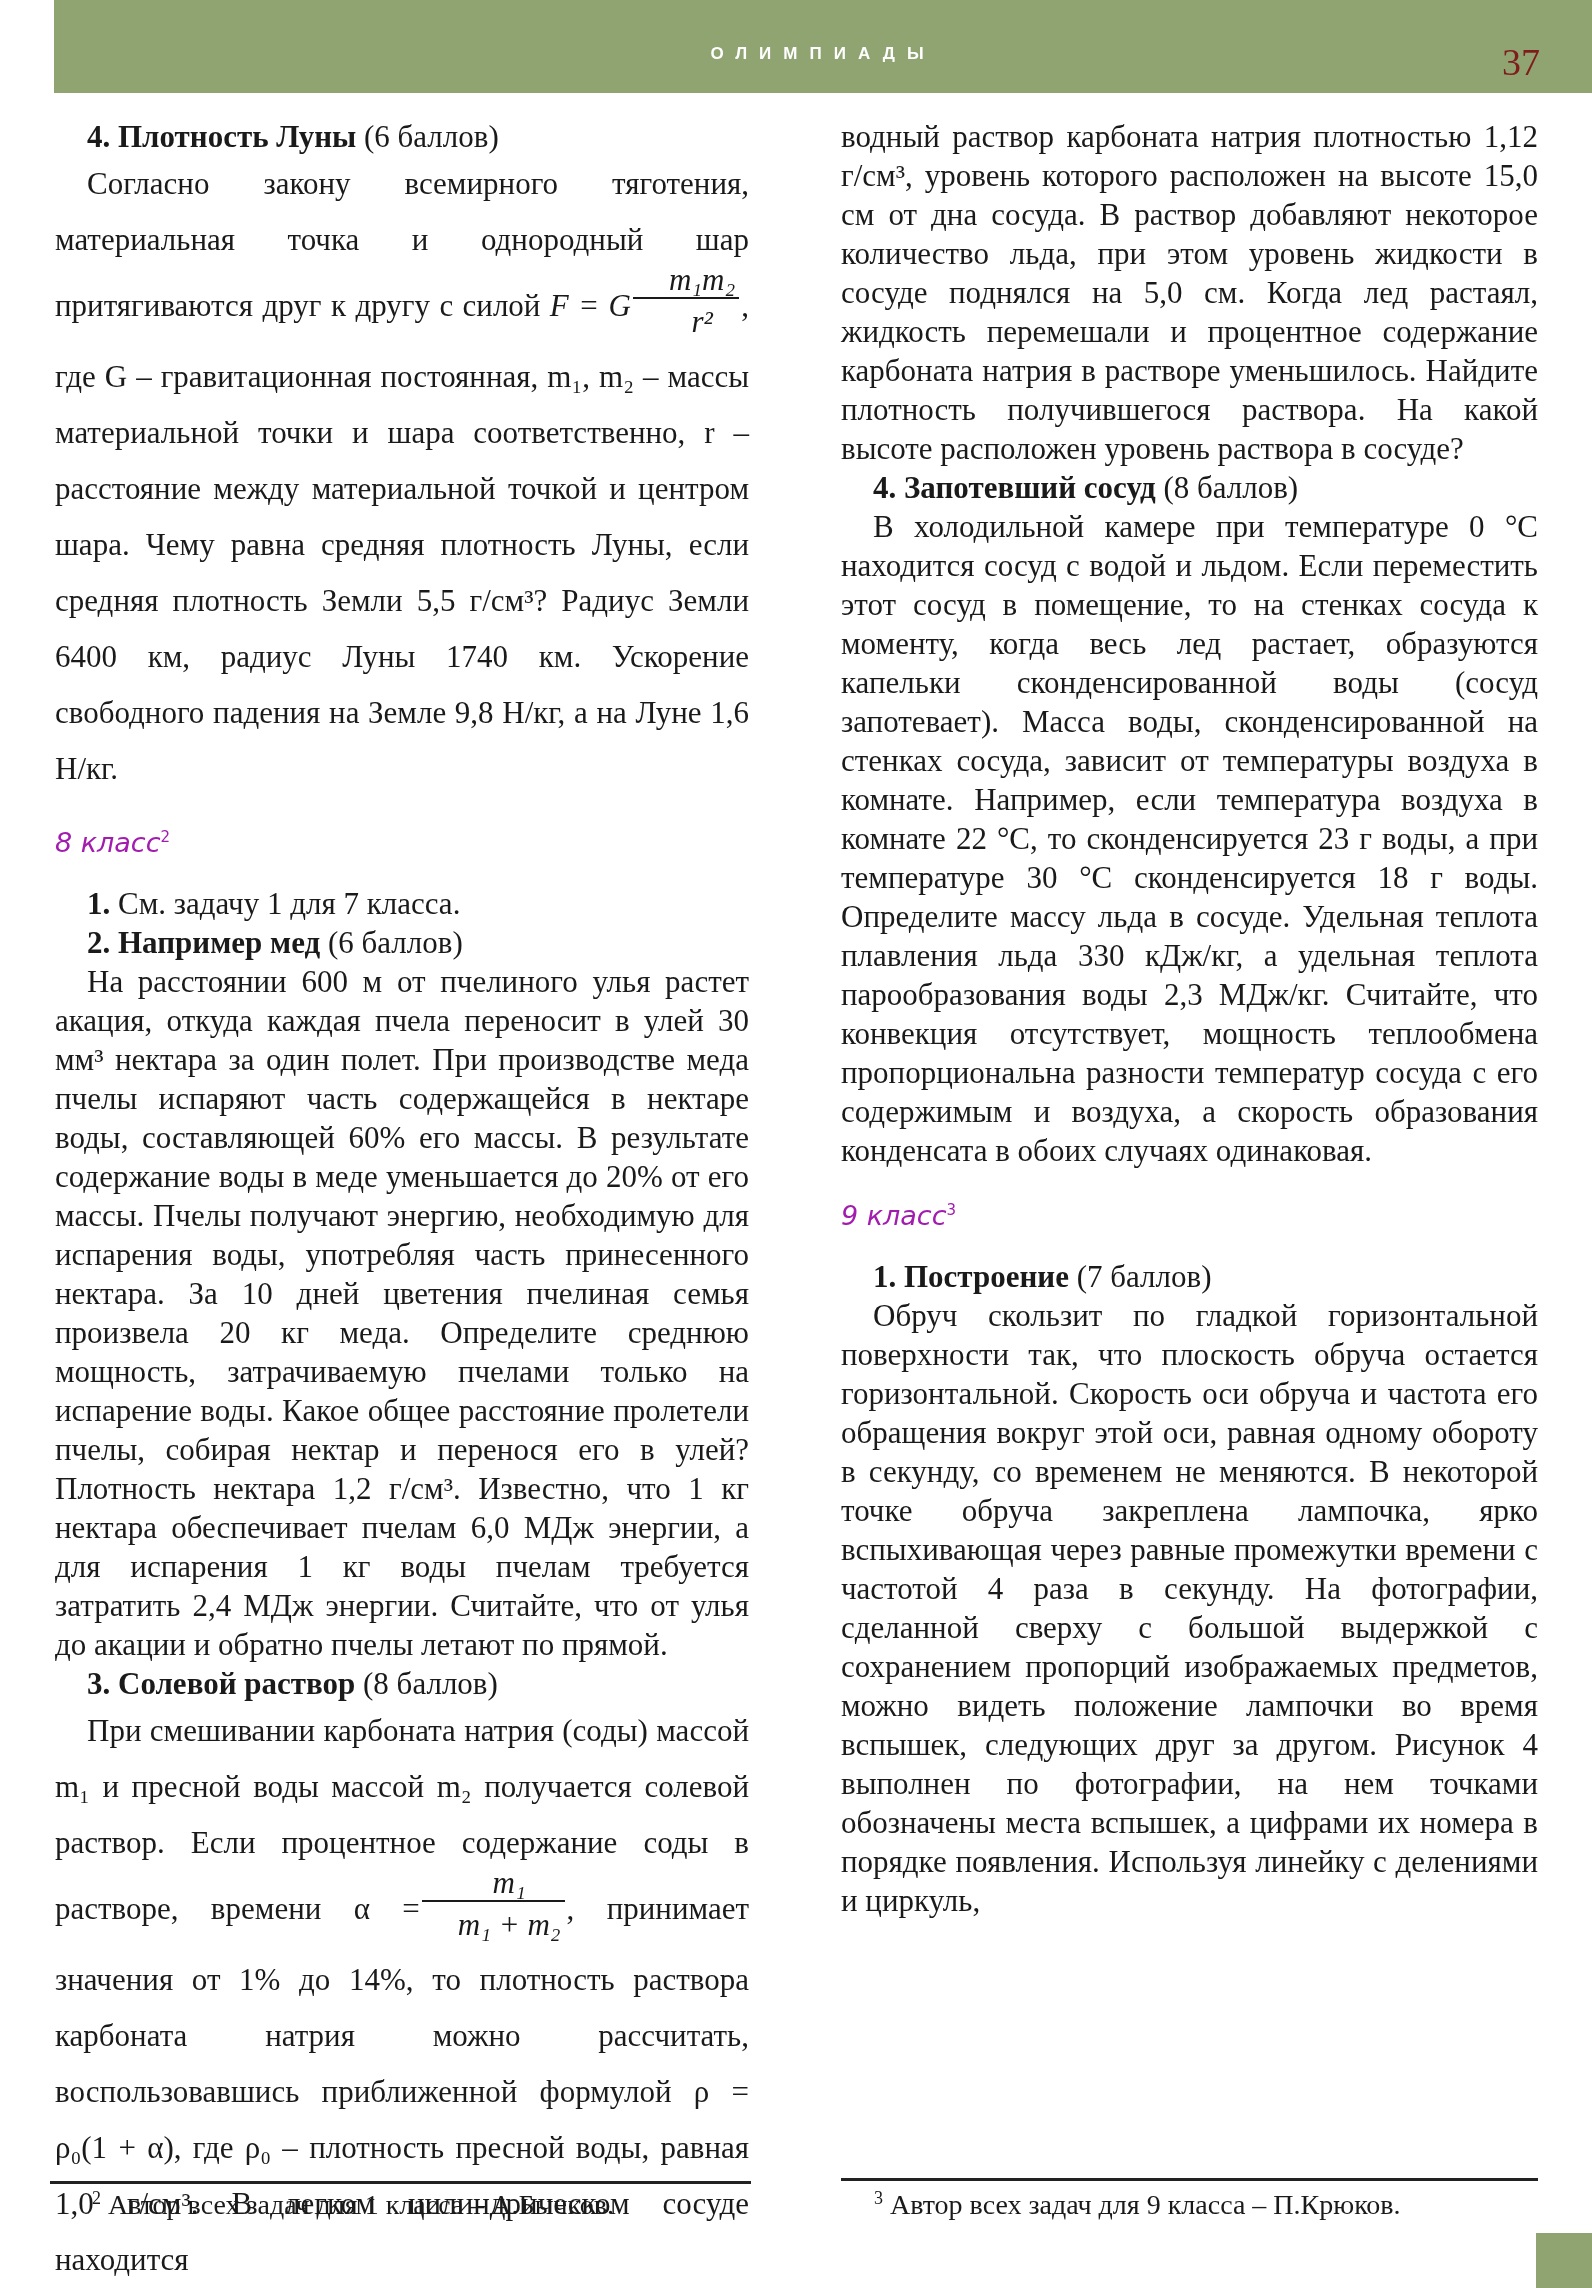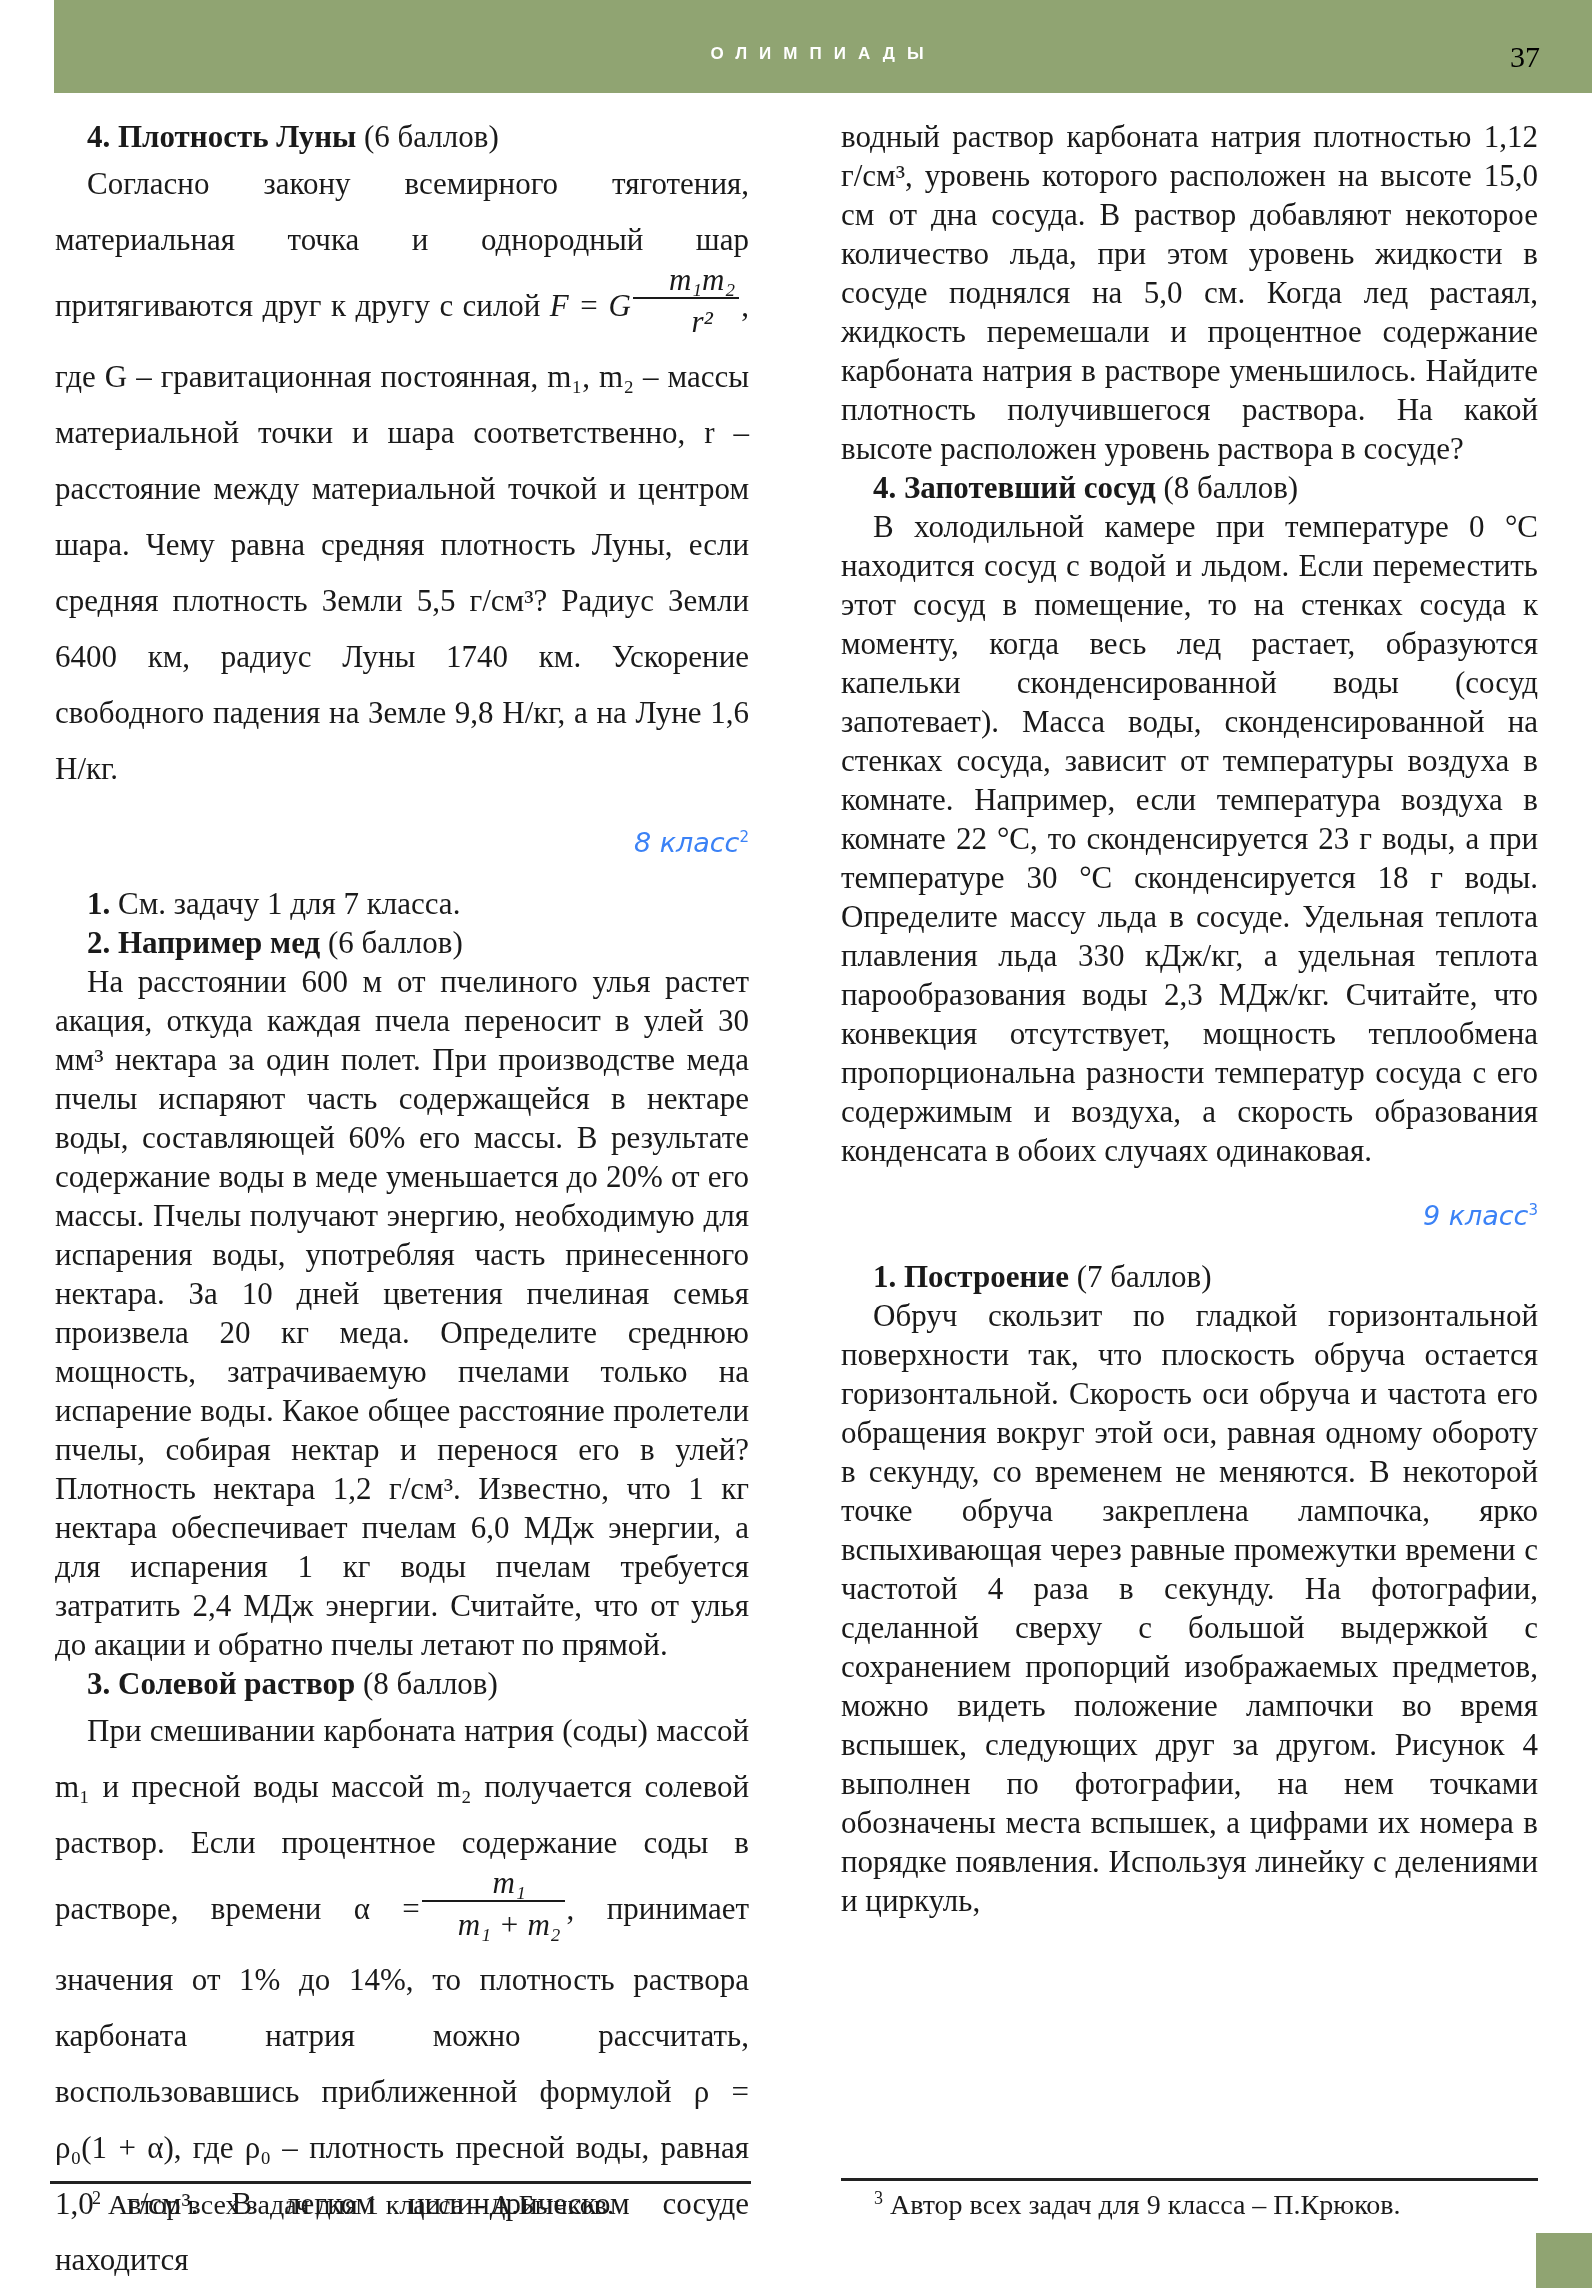--- a/index.html
+++ b/index.html
@@ -11,41 +11,41 @@
   .header-bar {
     position: absolute; left: 54px; top: 0; width: 1538px; height: 93px;
     background: #90a472;
   }
   .header-title {
     position: absolute; left: 0; right: 0; top: 44px; text-align: center;
     color: #ffffff; font-size: 17px; letter-spacing: 12px; font-weight: bold;
     font-family: "Liberation Sans", "DejaVu Sans", sans-serif;
   }
   .page-number {
-    position: absolute; right: 52px; top: 40px; color: #000000; font-size: 30px;
+    position: absolute; right: 52px; top: 40px; color: #7f1d1d; font-size: 38px;
     font-family: "Liberation Serif", serif;
   }
   .corner-block {
     position: absolute; left: 1536px; top: 2233px; width: 56px; height: 56px;
     background: #90a472;
   }
   .col {
     position: absolute; top: 117px; font-size: 31px; line-height: 39px;
     text-align: justify; hyphens: manual;
   }
   .col-left { left: 55px; width: 694px; }
   .col-right { left: 841px; width: 697px; top: 117px; }
   .p { margin: 0; text-indent: 32px; }
   .p.noindent { text-indent: 0; }
   .task-head { margin: 0; text-indent: 32px; }
   .task-head b { font-weight: bold; }
   .grade {
-    text-align: right; font-style: italic; margin: 26px 0 22px 0;
+    text-align: left; font-style: italic; margin: 26px 0 22px 0;
     font-family: "DejaVu Sans", "Liberation Sans", sans-serif; font-size: 27px;
-    color: #3b82f6;
+    color: #a21caf;
   }
   .grade sup { font-size: 15px; font-style: normal; }
   i.m { font-style: italic; }
   sub, sup { font-size: 60%; line-height: 0; }
   .frac {
     display: inline-block; vertical-align: middle; text-align: center;
     line-height: 1.05; margin: 0 2px; position: relative; top: -4px;
   }
   .frac .num { display: block; border-bottom: 2px solid #1a1a1a; padding: 0 4px; }
   .frac .den { display: block; padding: 7px 4px; }

